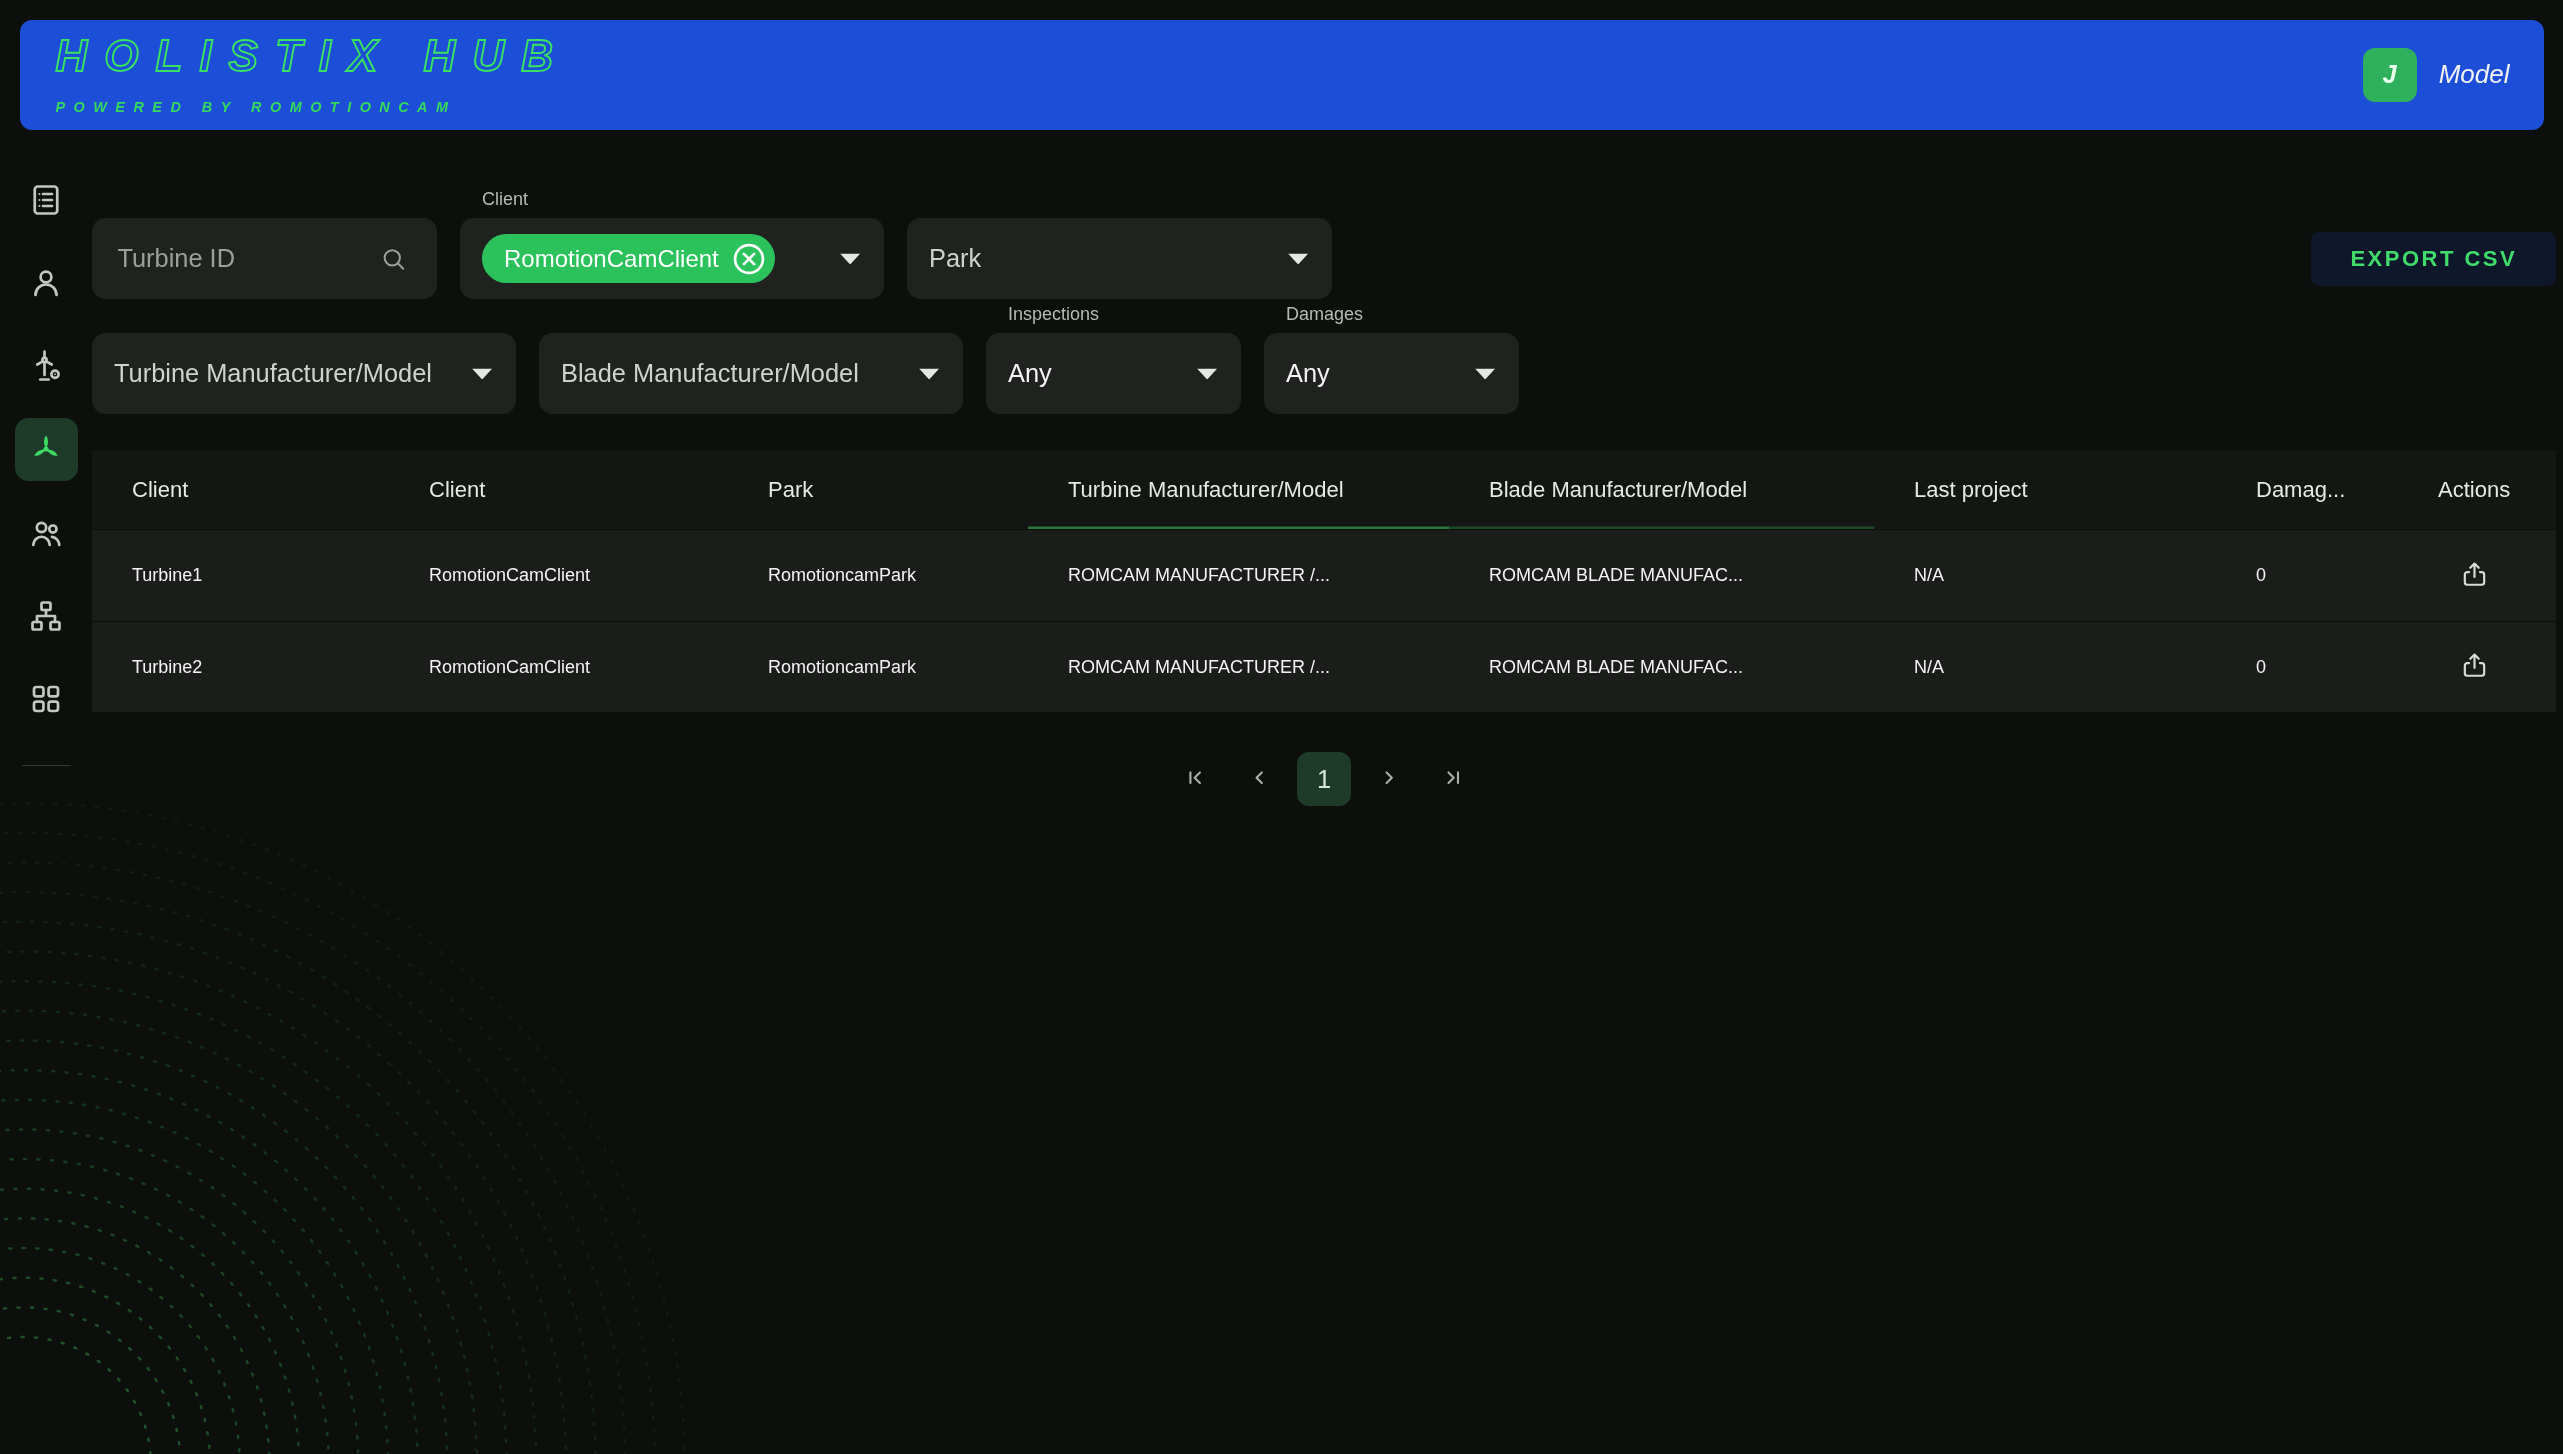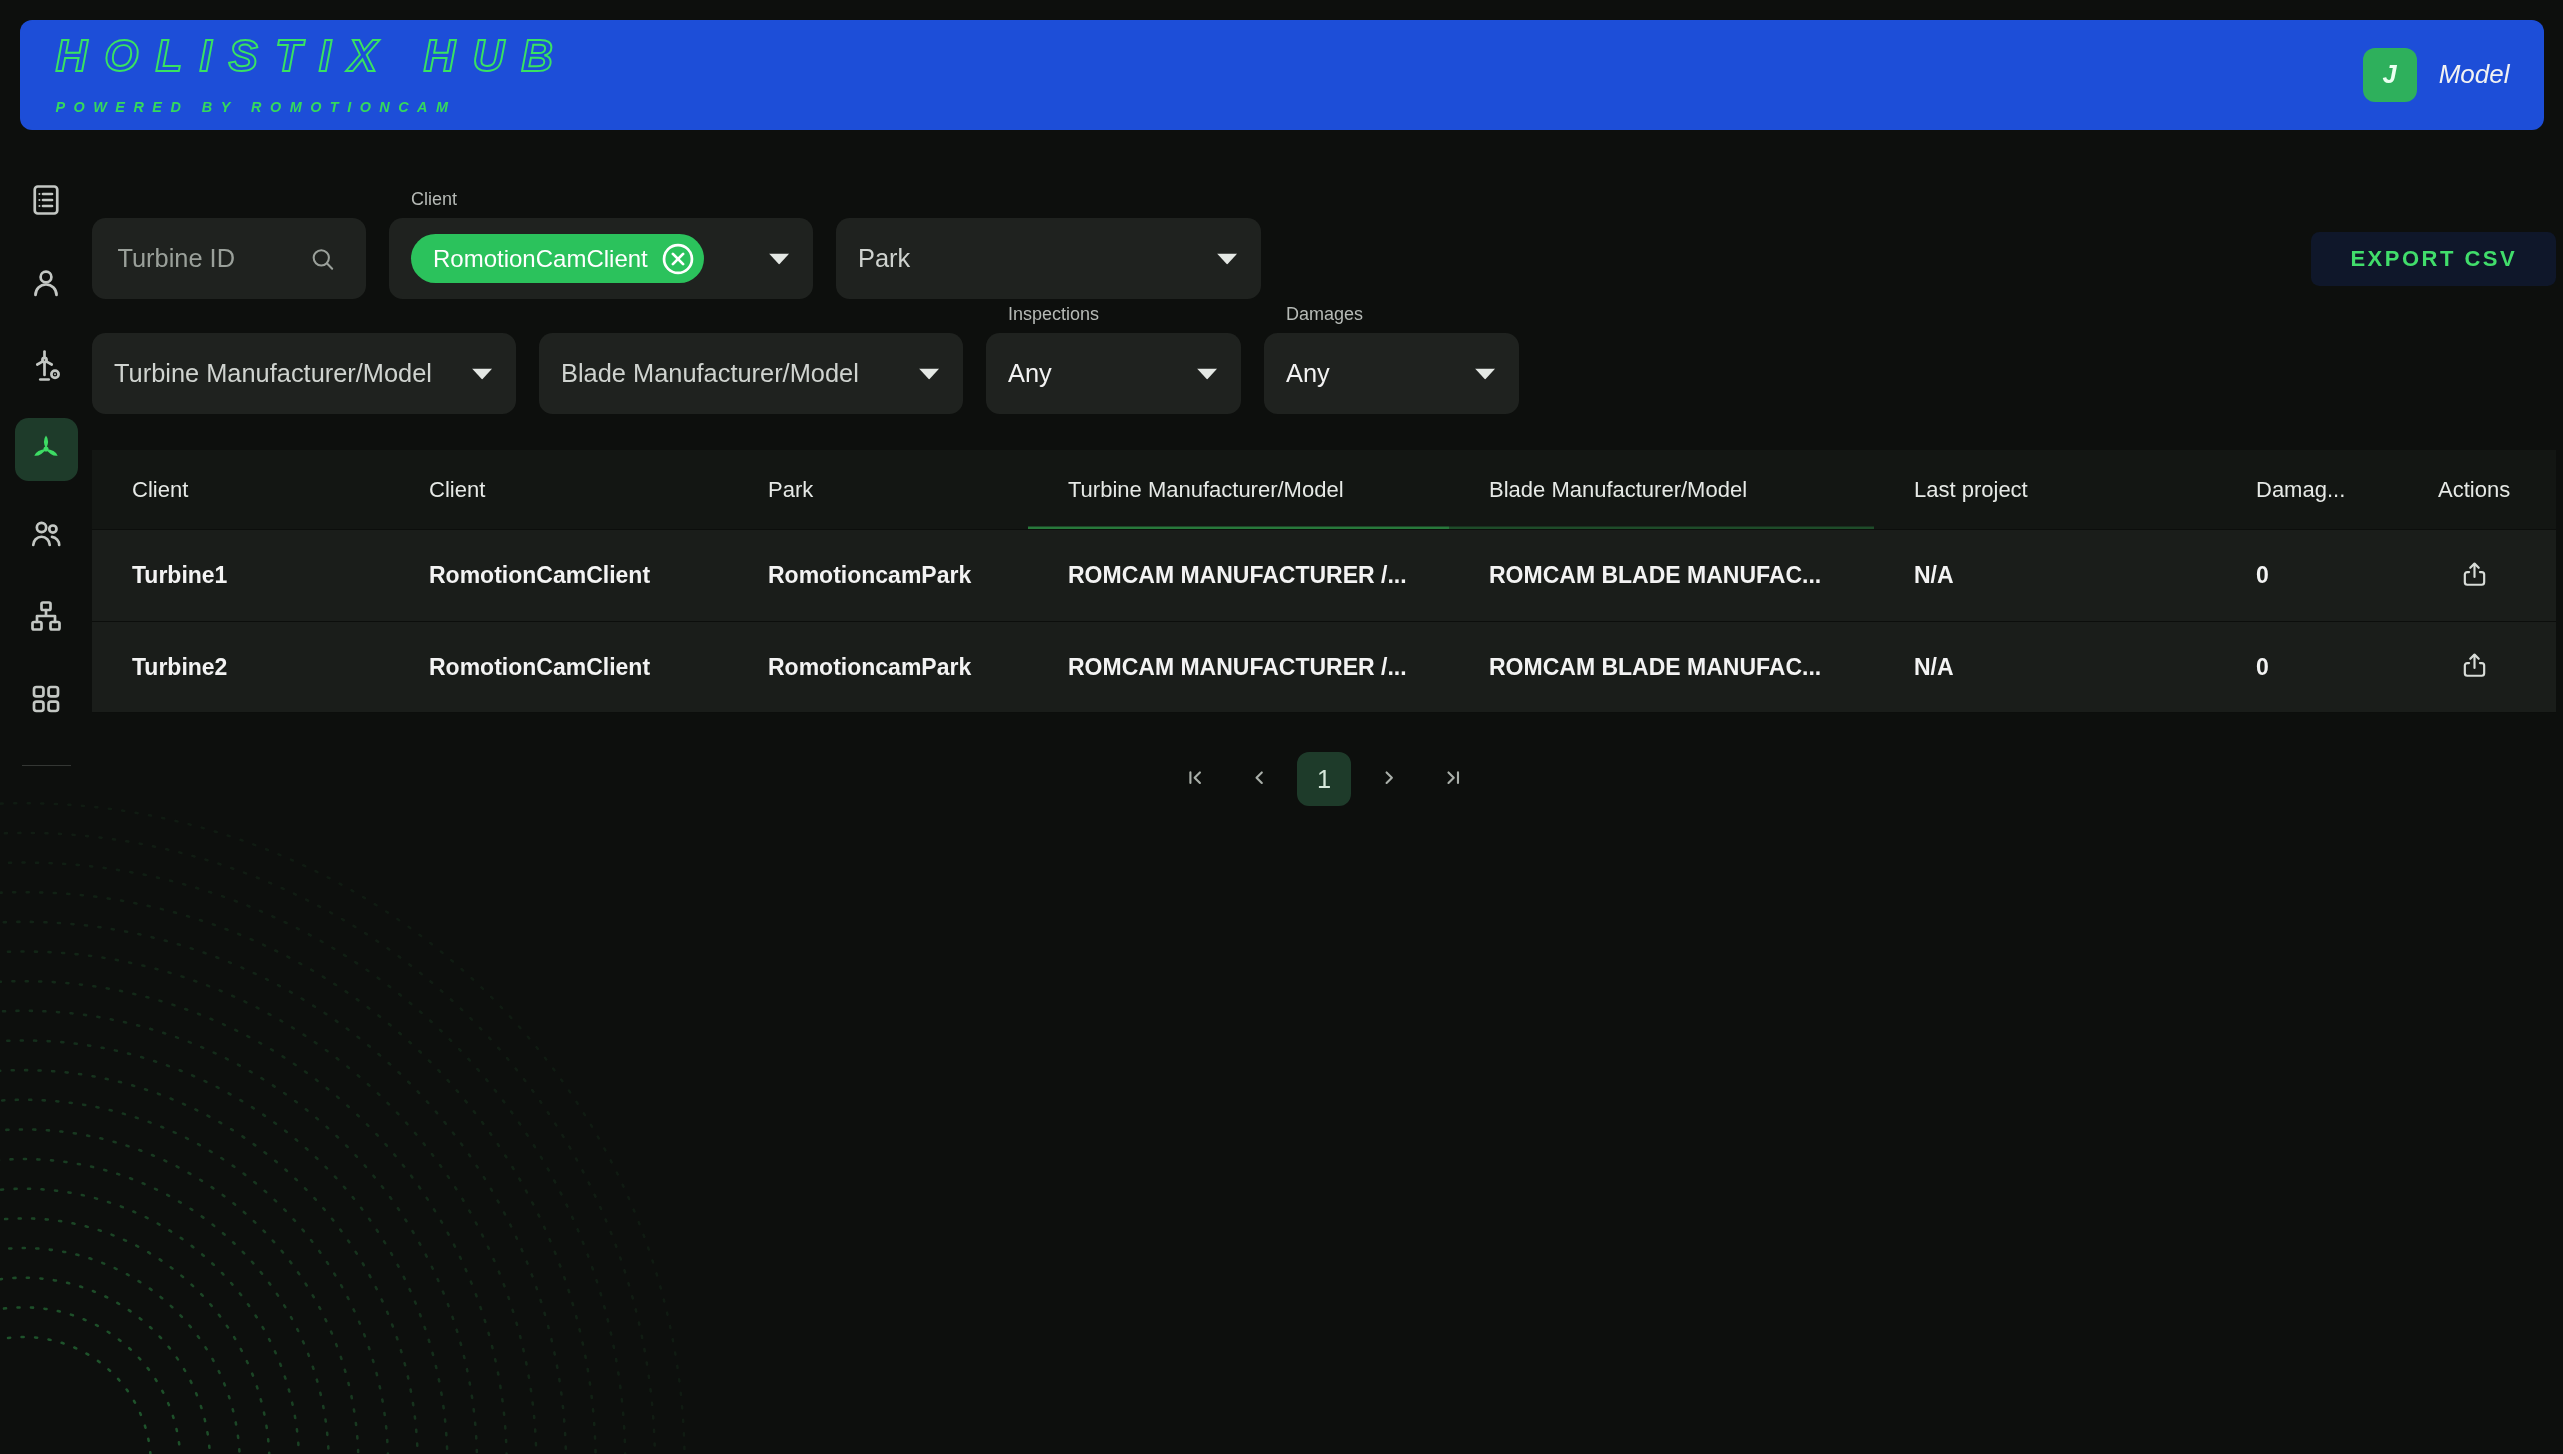--- a/index.html
+++ b/index.html
@@ -54,21 +54,21 @@
   
   .main { position:absolute; top:130px; left:92px; right:6.8px; }
 
   .filters-row1 { margin-top:88px; display:flex; gap:23px; align-items:center; }
   .filters-row2 { margin-top:34px;  display:flex; gap:23px; align-items:center; }
 
   .control {
     position:relative; height:81px; background:#1f221f; border-radius:13.6px;
     display:flex; align-items:center;
   }
-  .input-box { width:274px; }
+  .input-box { width:345px; }
   .input-box input {
     width:100%; height:100%; background:transparent; border:none; outline:none;
     color:#e8e8e8; font-size:25.4px; padding:0 76px 0 25.4px;
     font-family:"Liberation Sans", sans-serif;
   }
   .input-box input::placeholder { color:#9aa09a; }
   .search-icon { position:absolute; right:29px; top:50%; transform:translateY(-50%); display:flex; }
 
   .select { cursor:pointer; padding:0 68px 0 22px; }
   .select .value { font-size:25.4px; color:#cfd3cf; white-space:nowrap; }
@@ -102,22 +102,22 @@
     display:grid;
     grid-template-columns:297px 339px 300px 421px 425px 342px 176px 1fr;
     align-items:center;
   }
   .t-head {
     height:79px; background:#131613;
     font-size:22px; font-weight:500; color:#e6e9e6;
   }
   .t-head .cell { height:100%; display:flex; align-items:center; }
   .t-row {
-    height:92px; background:#1a1d1a; font-size:23px; color:#f3f3f3;
-    border-top:1.7px solid #0c0e0c; cursor:pointer;font-weight:bold;
+    height:92px; background:#1a1d1a; font-size:18px; color:#f3f3f3;
+    border-top:1.7px solid #0c0e0c; cursor:pointer;
   }
   .t-row:last-child { border-bottom:1.7px solid #0c0e0c; }
   .cell { padding-left:40px; white-space:nowrap; overflow:hidden; }
   .cell.center { padding-left:0; display:flex; justify-content:center; }
   .u-green  { box-shadow:inset 0 -2.5px 0 rgba(61,220,100,.5); }
   .u-green2 { box-shadow:inset 0 -2.5px 0 rgba(61,220,100,.28); }
   .action-btn {
     width:47px; height:47px; border:none; background:transparent; color:#d8dcd8;
     display:flex; align-items:center; justify-content:center; cursor:pointer; padding:0;
   }

